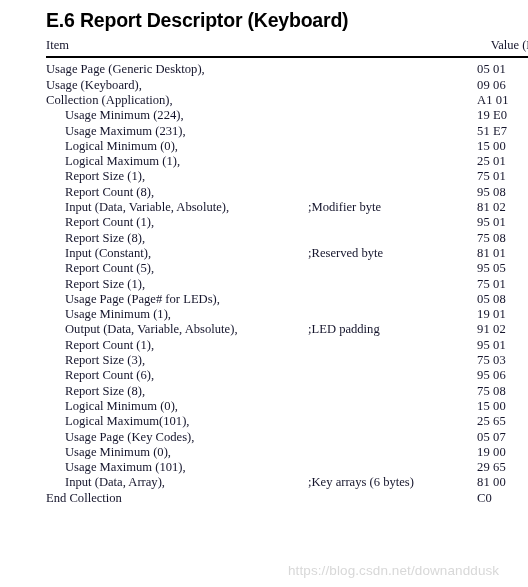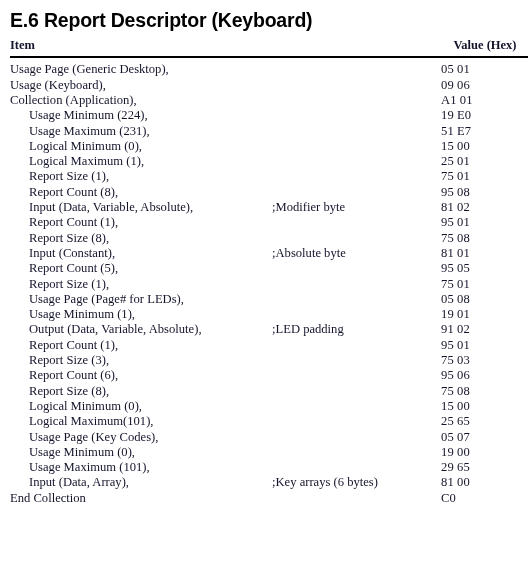--- a/index.html
+++ b/index.html
@@ -14,20 +14,21 @@
     overflow: hidden;
     font-family: "Liberation Serif", "DejaVu Serif", serif;
     color: #1a1a2e;
     position: relative;
   }
   #page {
     position: relative;
     width: 456px;
     height: 587px;
     box-sizing: border-box;
+    padding-left: 36px;
   }
   
   .doc-title {
     font-family: "Liberation Sans", "DejaVu Sans", sans-serif;
     font-weight: bold;
     font-size: 19.5px;
     letter-spacing: -0.2px;
     color: #000000;
     margin: 0;
     padding: 8px 0 0 10px;
@@ -40,21 +41,21 @@
     width: 518px;
     margin: 6px 0 0 10px;
     table-layout: fixed;
   }
   table.descriptor col.c-item    { width: 262px; }
   table.descriptor col.c-comment { width: 169px; }
   table.descriptor col.c-value   { width: 87px; }
 
   table.descriptor thead th {
     font-family: "Liberation Serif", "DejaVu Serif", serif;
-    font-weight: bold;
+    font-weight: normal;
     font-size: 12.5px;
     text-align: left;
     padding: 0 0 3px 0;
     color: #14142b;
     vertical-align: bottom;
     white-space: nowrap;
   }
   table.descriptor thead th.value-head {
     text-align: center;
     padding-left: 1px;
@@ -168,21 +169,21 @@
           <td class="comment-cell"></td>
           <td class="value-cell">95 01</td>
         </tr>
         <tr>
           <td class="item-cell ind-1">Report Size (8),</td>
           <td class="comment-cell"></td>
           <td class="value-cell">75 08</td>
         </tr>
         <tr>
           <td class="item-cell ind-1">Input (Constant),</td>
-          <td class="comment-cell">;Absolute byte</td>
+          <td class="comment-cell">;Reserved byte</td>
           <td class="value-cell">81 01</td>
         </tr>
         <tr>
           <td class="item-cell ind-1">Report Count (5),</td>
           <td class="comment-cell"></td>
           <td class="value-cell">95 05</td>
         </tr>
         <tr>
           <td class="item-cell ind-1">Report Size (1),</td>
           <td class="comment-cell"></td>
@@ -254,14 +255,15 @@
           <td class="value-cell">81 00</td>
         </tr>
         <tr>
           <td class="item-cell ind-0">End Collection</td>
           <td class="comment-cell"></td>
           <td class="value-cell">C0</td>
         </tr>
       </tbody>
   </table>
 
+  <div class="watermark">https://blog.csdn.net/downanddusk</div>
 
 </div>
 
 </body></html>

